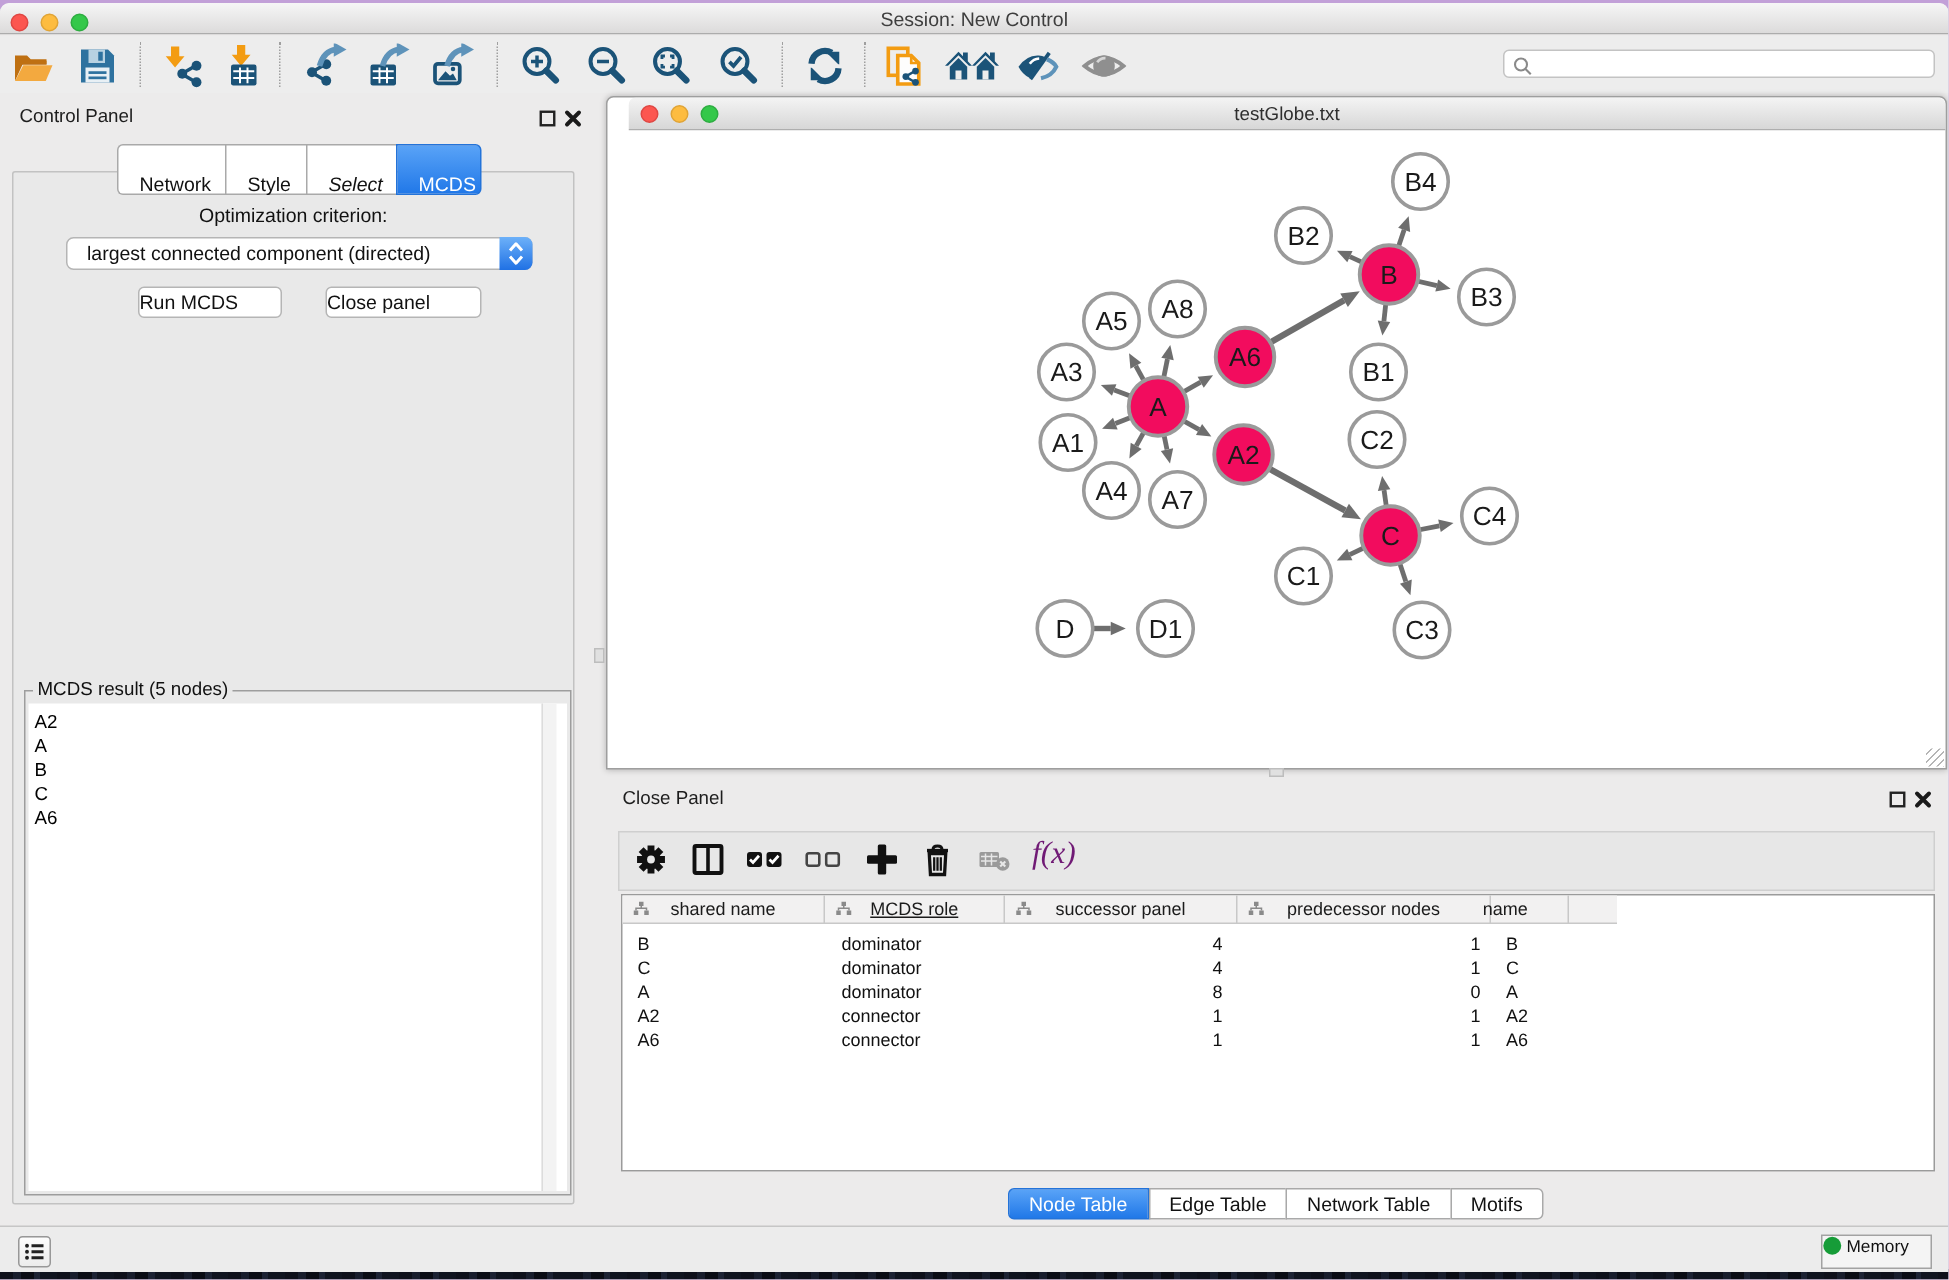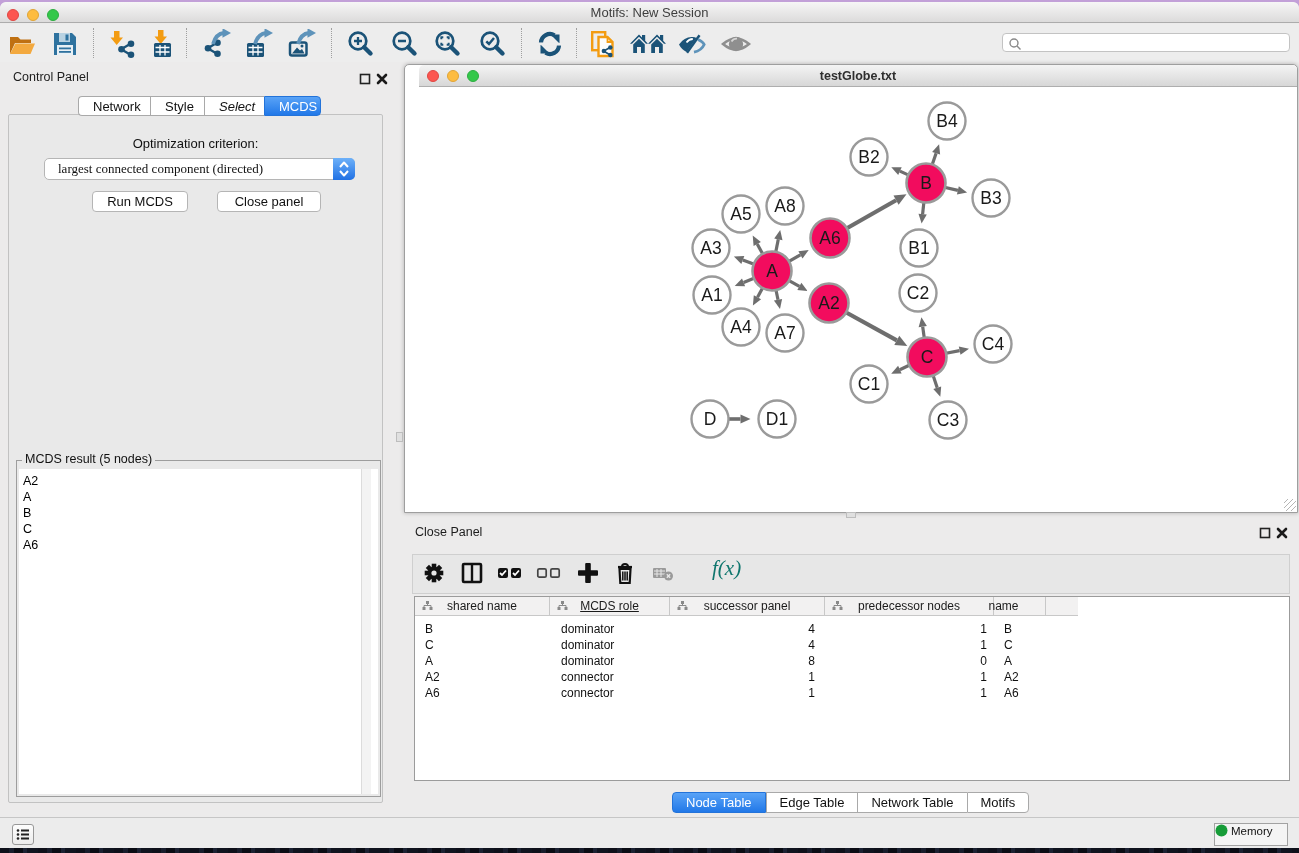--- a/index.html
+++ b/index.html
@@ -19,52 +19,52 @@
 .toolbar { position:absolute; left:0; top:22px; width:1299px; height:38px; background:#ededed; }
 .tsep { position:absolute; top:4px; height:30px; width:0;
   border-left:1px dotted #9f9f9f; }
 .searchbox { position:absolute; left:1002px; top:9px; width:288px; height:19px;
   background:#fff; border:1px solid #c3c3c3; border-radius:4px; }
 .searchbox svg { position:absolute; left:5px; top:3px; }
 
 .ctrlhead { position:absolute; left:13px; top:68px; font-size:12.5px; color:#1d1d1d; }
 .cp-ico { position:absolute; top:71px; }
 .tabs { position:absolute; left:78px; top:94px; height:20px; display:flex; font-size:13px; }
-.tab { background:#fff; border:1px solid #a9a9a9; border-right:none; padding:0 14px;
+.tab { background:#fff; border:1px solid #a9a9a9; border-right:none; padding:16px 14px;
   line-height:19px; color:#111; text-align:center; }
 .tab.first { border-radius:4px 0 0 4px; }
 .tab.sel { background:linear-gradient(#59a3f7,#2178e8); color:#fff; border:1px solid #2373d9;
   border-radius:0 4px 4px 0; }
 .cp-panel { position:absolute; left:8px; top:112px; width:375px; height:689px;
   border:1px solid #c2c2c2; background:#e9e9e9; border-radius:2px; }
 .optlabel { position:absolute; left:0; width:391px; top:134px; text-align:center;
   font-size:13px; color:#111; }
 .dropdown { position:absolute; left:44px; top:156px; width:311px; height:22px;
   background:#fff; border:1px solid #b5b5b5; border-radius:5px; font-size:13px;
-  color:#111; text-align:left; padding-left:13px; line-height:20px;font-family:Liberation Serif, serif; }
+  color:#111; text-align:left; padding-left:13px; line-height:20px; }
 .dd-btn { position:absolute; right:-1px; top:-1px; width:22px; height:22px;
   background:linear-gradient(#6db1f9,#2071e4); border-radius:0 5px 5px 0; }
 .btn { position:absolute; height:21px; background:#fff; border:1px solid #b5b5b5;
-  border-radius:4px; font-size:13px; color:#111; text-align:center; line-height:19px; }
+  border-radius:4px; font-size:13px; color:#111; text-align:left; line-height:19px; }
 .fieldset { position:absolute; left:16px; top:458px; width:365px; height:337px;
   border:1px solid #9d9d9d; }
 .fieldset .legend { position:absolute; left:5px; top:-9px; background:#e9e9e9;
   padding:0 3px; font-size:12.5px; color:#111; }
 .listbox { position:absolute; left:2px; top:8px; width:359px; height:325px; background:#fff;
   font-size:12.5px; color:#000; padding-top:4px; }
 .listbox div { padding-left:4px; height:16px; line-height:16px; }
 .lb-scroll { position:absolute; right:9px; top:8px; width:10px; height:325px;
   background:#f3f3f3; border-left:1px solid #dcdcdc; }
 
 .netwin { position:absolute; left:404px; top:62px; width:894px; height:449px;
   background:#fff; border:1px solid #9e9e9e; border-radius:5px 5px 0 0;
   box-shadow:0 0 4px rgba(0,0,0,0.25); }
 .netbar { position:absolute; left:14px; top:0; right:0; height:22px;
   background:linear-gradient(#f4f4f4,#d7d7d7); border-bottom:1px solid #aeaeae;
-  border-radius:5px 5px 0 0;font-weight:bold; }
+  border-radius:5px 5px 0 0; }
 .netbar .title { position:absolute; left:0; right:0; top:4px; text-align:center;
   font-size:12.5px; color:#2e2e2e; }
 .grip { position:absolute; right:1px; bottom:1px; width:12px; height:12px;
   background:repeating-linear-gradient(135deg, transparent 0 2.5px, #b5b5b5 2.5px 3.5px); }
 
 .tphead { position:absolute; left:415px; top:523px; font-size:12.5px; color:#1d1d1d; }
 .tp-toolbar { position:absolute; left:412px; top:552px; width:878px; height:40px;
   background:#e7e7e7; border:1px solid #cfcfcf; }
 .tp-table { position:absolute; left:414px; top:594px; width:876px; height:185px;
   background:#fff; border:1px solid #9b9b9b; font-size:12px; }
@@ -88,21 +88,21 @@
 .icon { position:absolute; }
 </style></head>
 <body>
 <div class="wall"></div>
 <div class="app">
 
   <div class="titlebar">
     <div class="tl" style="left:7px; background:#fc5650; border:0.5px solid #df4743;"></div>
     <div class="tl" style="left:27px; background:#fdbc40; border:0.5px solid #e0a436;"></div>
     <div class="tl" style="left:47px; background:#34c84a; border:0.5px solid #2dad41;"></div>
-    <div class="title">Motifs: New Session</div>
+    <div class="title">Session: New Control</div>
   </div>
 
   <div class="toolbar">
 <div class="tsep" style="left:93px;"></div>
 <div class="tsep" style="left:186px;"></div>
 <div class="tsep" style="left:331px;"></div>
 <div class="tsep" style="left:521px;"></div>
 <div class="tsep" style="left:576px;"></div>
 <svg class="icon" style="left:7px; top:5px;" width="30" height="30" viewBox="0 0 30 30">
         <path d="M3 8 L11 8 L13.5 10.5 L24 10.5 L24 14 L3 14 Z" fill="#bf7012"></path>
@@ -407,21 +407,21 @@
         <path d="M10 6.5 Q10 4 13 4 Q16 4 16 6.5" stroke="#111" stroke-width="2" fill="none"></path>
         <path d="M7.5 9 L8.3 23 L17.7 23 L18.5 9 Z" fill="none" stroke="#111" stroke-width="2.2"></path>
         <path d="M10.8 11.5 V20.5 M13 11.5 V20.5 M15.2 11.5 V20.5" stroke="#111" stroke-width="1.5"></path>
       </svg>
 <svg class="icon" style="left:237px; top:5px;" width="26" height="26" viewBox="0 0 26 26">
         <rect x="3" y="8" width="13" height="10" rx="1" fill="#9a9a9a"></rect>
         <path d="M4 11 H15 M4 14 H15 M7 9 V17 M11 9 V17" stroke="#e7e7e7" stroke-width="1" fill="none"></path>
         <circle cx="18.5" cy="16" r="4.5" fill="#9a9a9a"></circle>
         <path d="M16.8 14.3 L20.2 17.7 M20.2 14.3 L16.8 17.7" stroke="#e7e7e7" stroke-width="1.4"></path>
       </svg>
-<div style="position:absolute; left:275px; top:1px; font-family:'Liberation Serif',serif; font-style:italic; font-size:21px; color:#0f766e;margin-left:24px;">f(x)</div>
+<div style="position:absolute; left:275px; top:1px; font-family:'Liberation Serif',serif; font-style:italic; font-size:21px; color:#701a75;">f(x)</div>
   </div>
   <div class="tp-table">
 <div class="thead" style="width:663px;">
 <div class="thcell" style="left:0px; width:135px;">shared name</div>
 <svg width="11" height="10" viewBox="0 0 11 10" style="position:absolute;left:7px;top:4px;">
           <rect x="4" y="0" width="3" height="3" fill="#8a8a8a"></rect>
           <rect x="0.5" y="6" width="3" height="3" fill="#8a8a8a"></rect>
           <rect x="7.5" y="6" width="3" height="3" fill="#8a8a8a"></rect>
           <path d="M5.5 3 V4.5 M2 6 V4.5 H9 V6" stroke="#8a8a8a" fill="none"></path>
         </svg>

